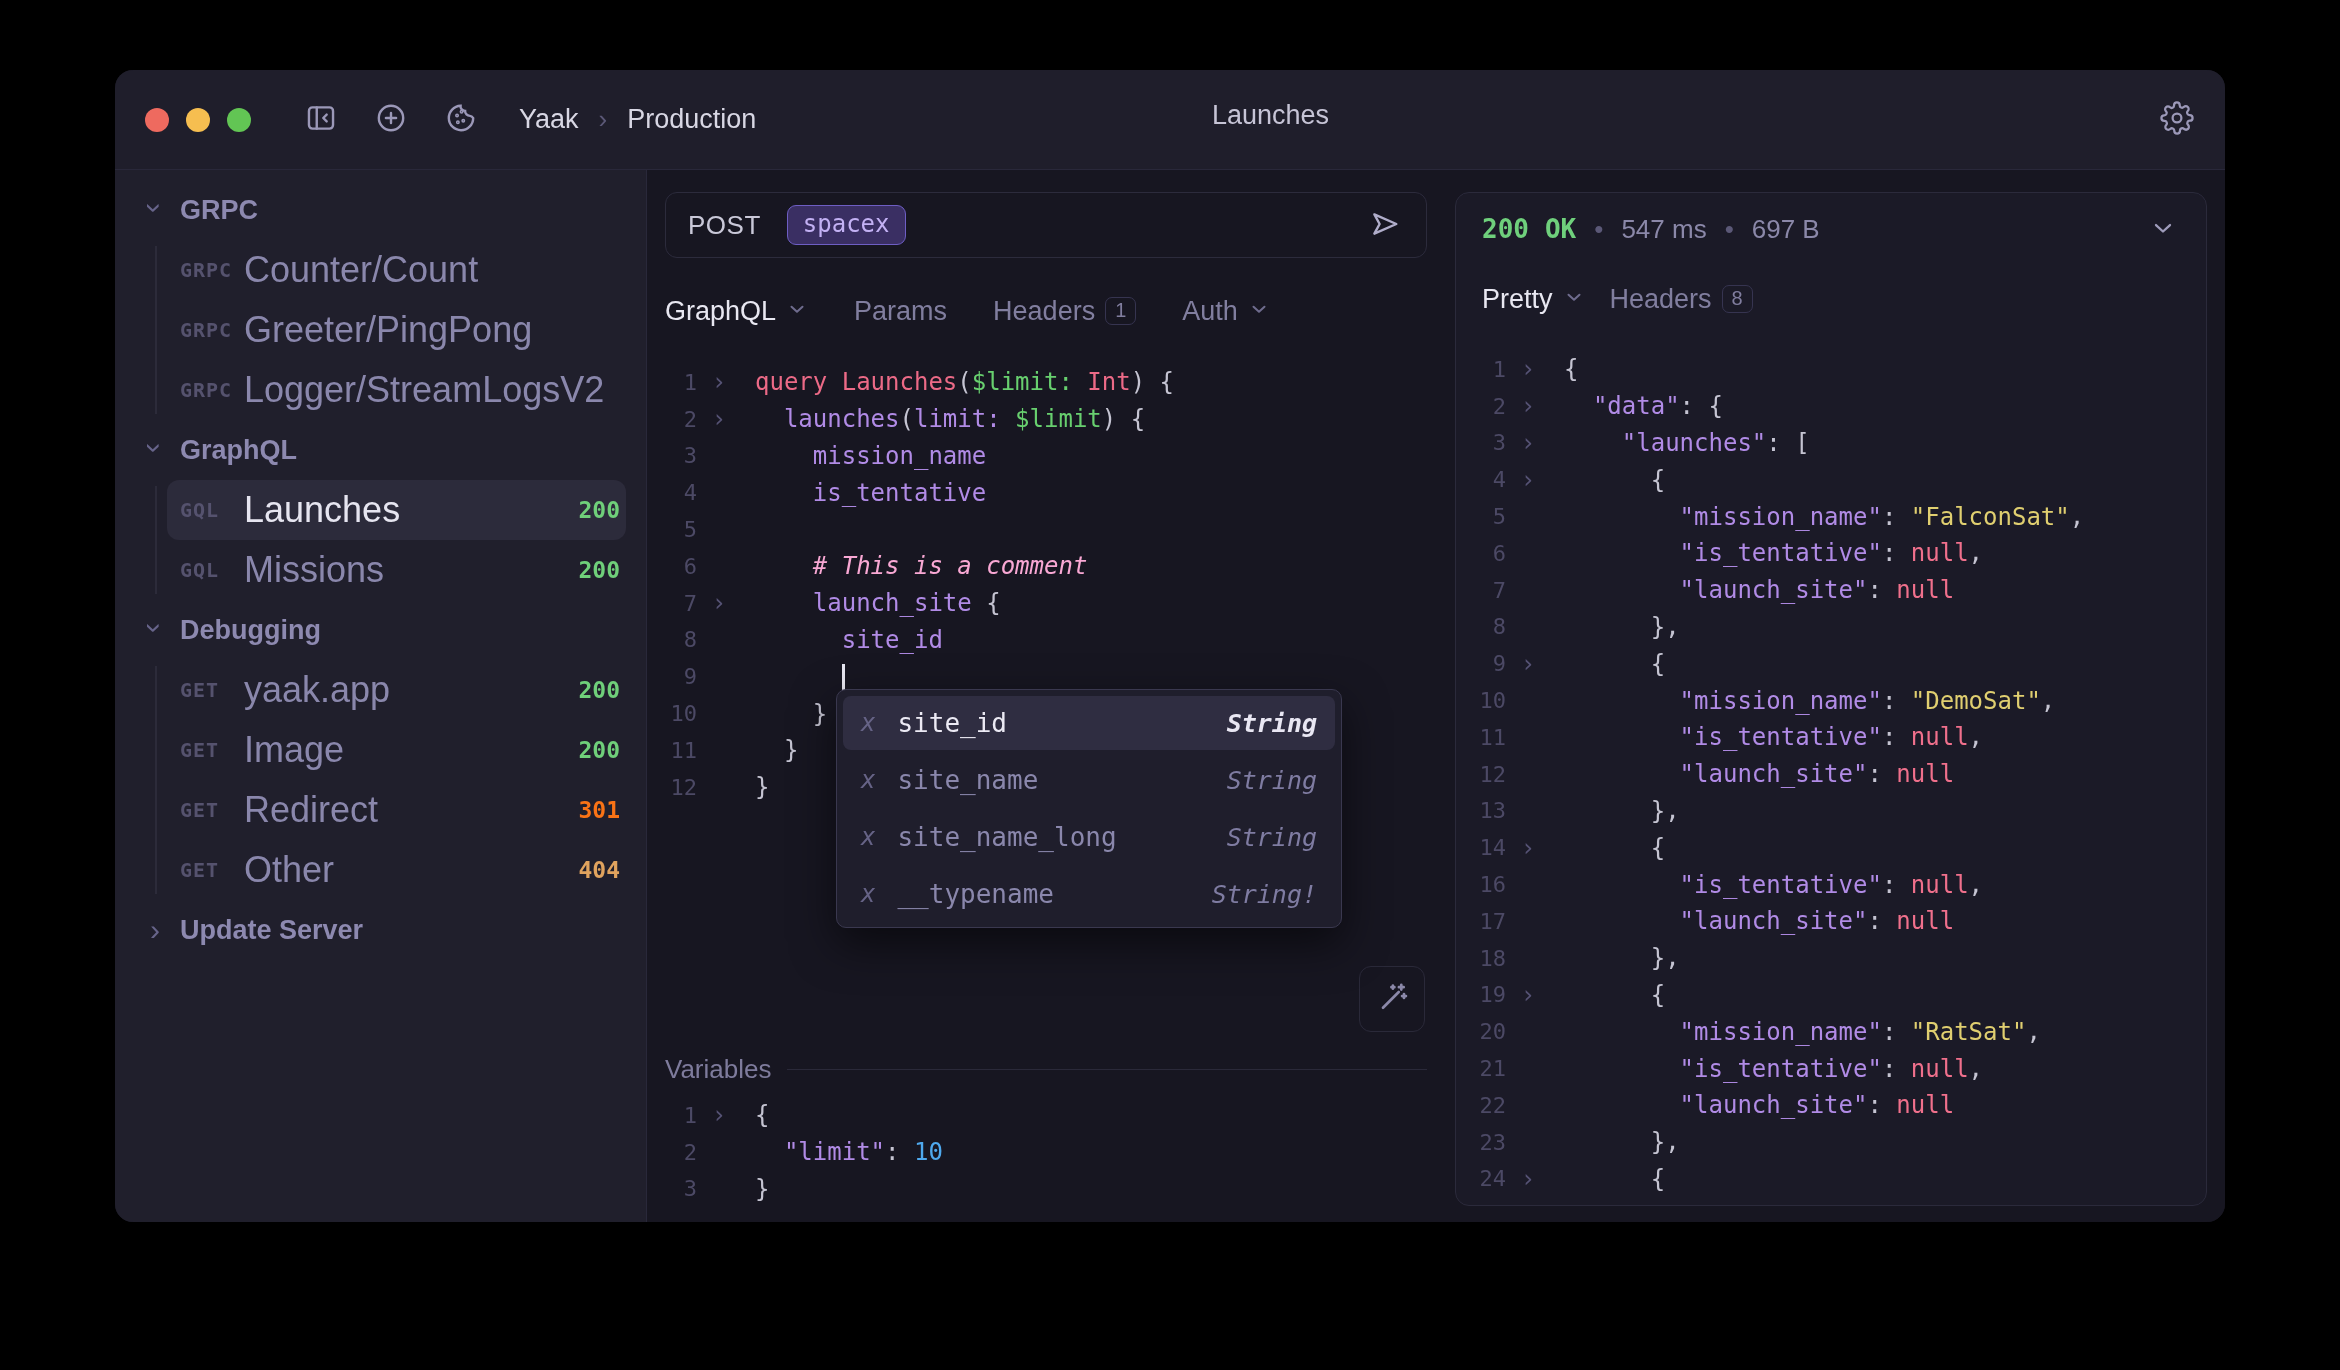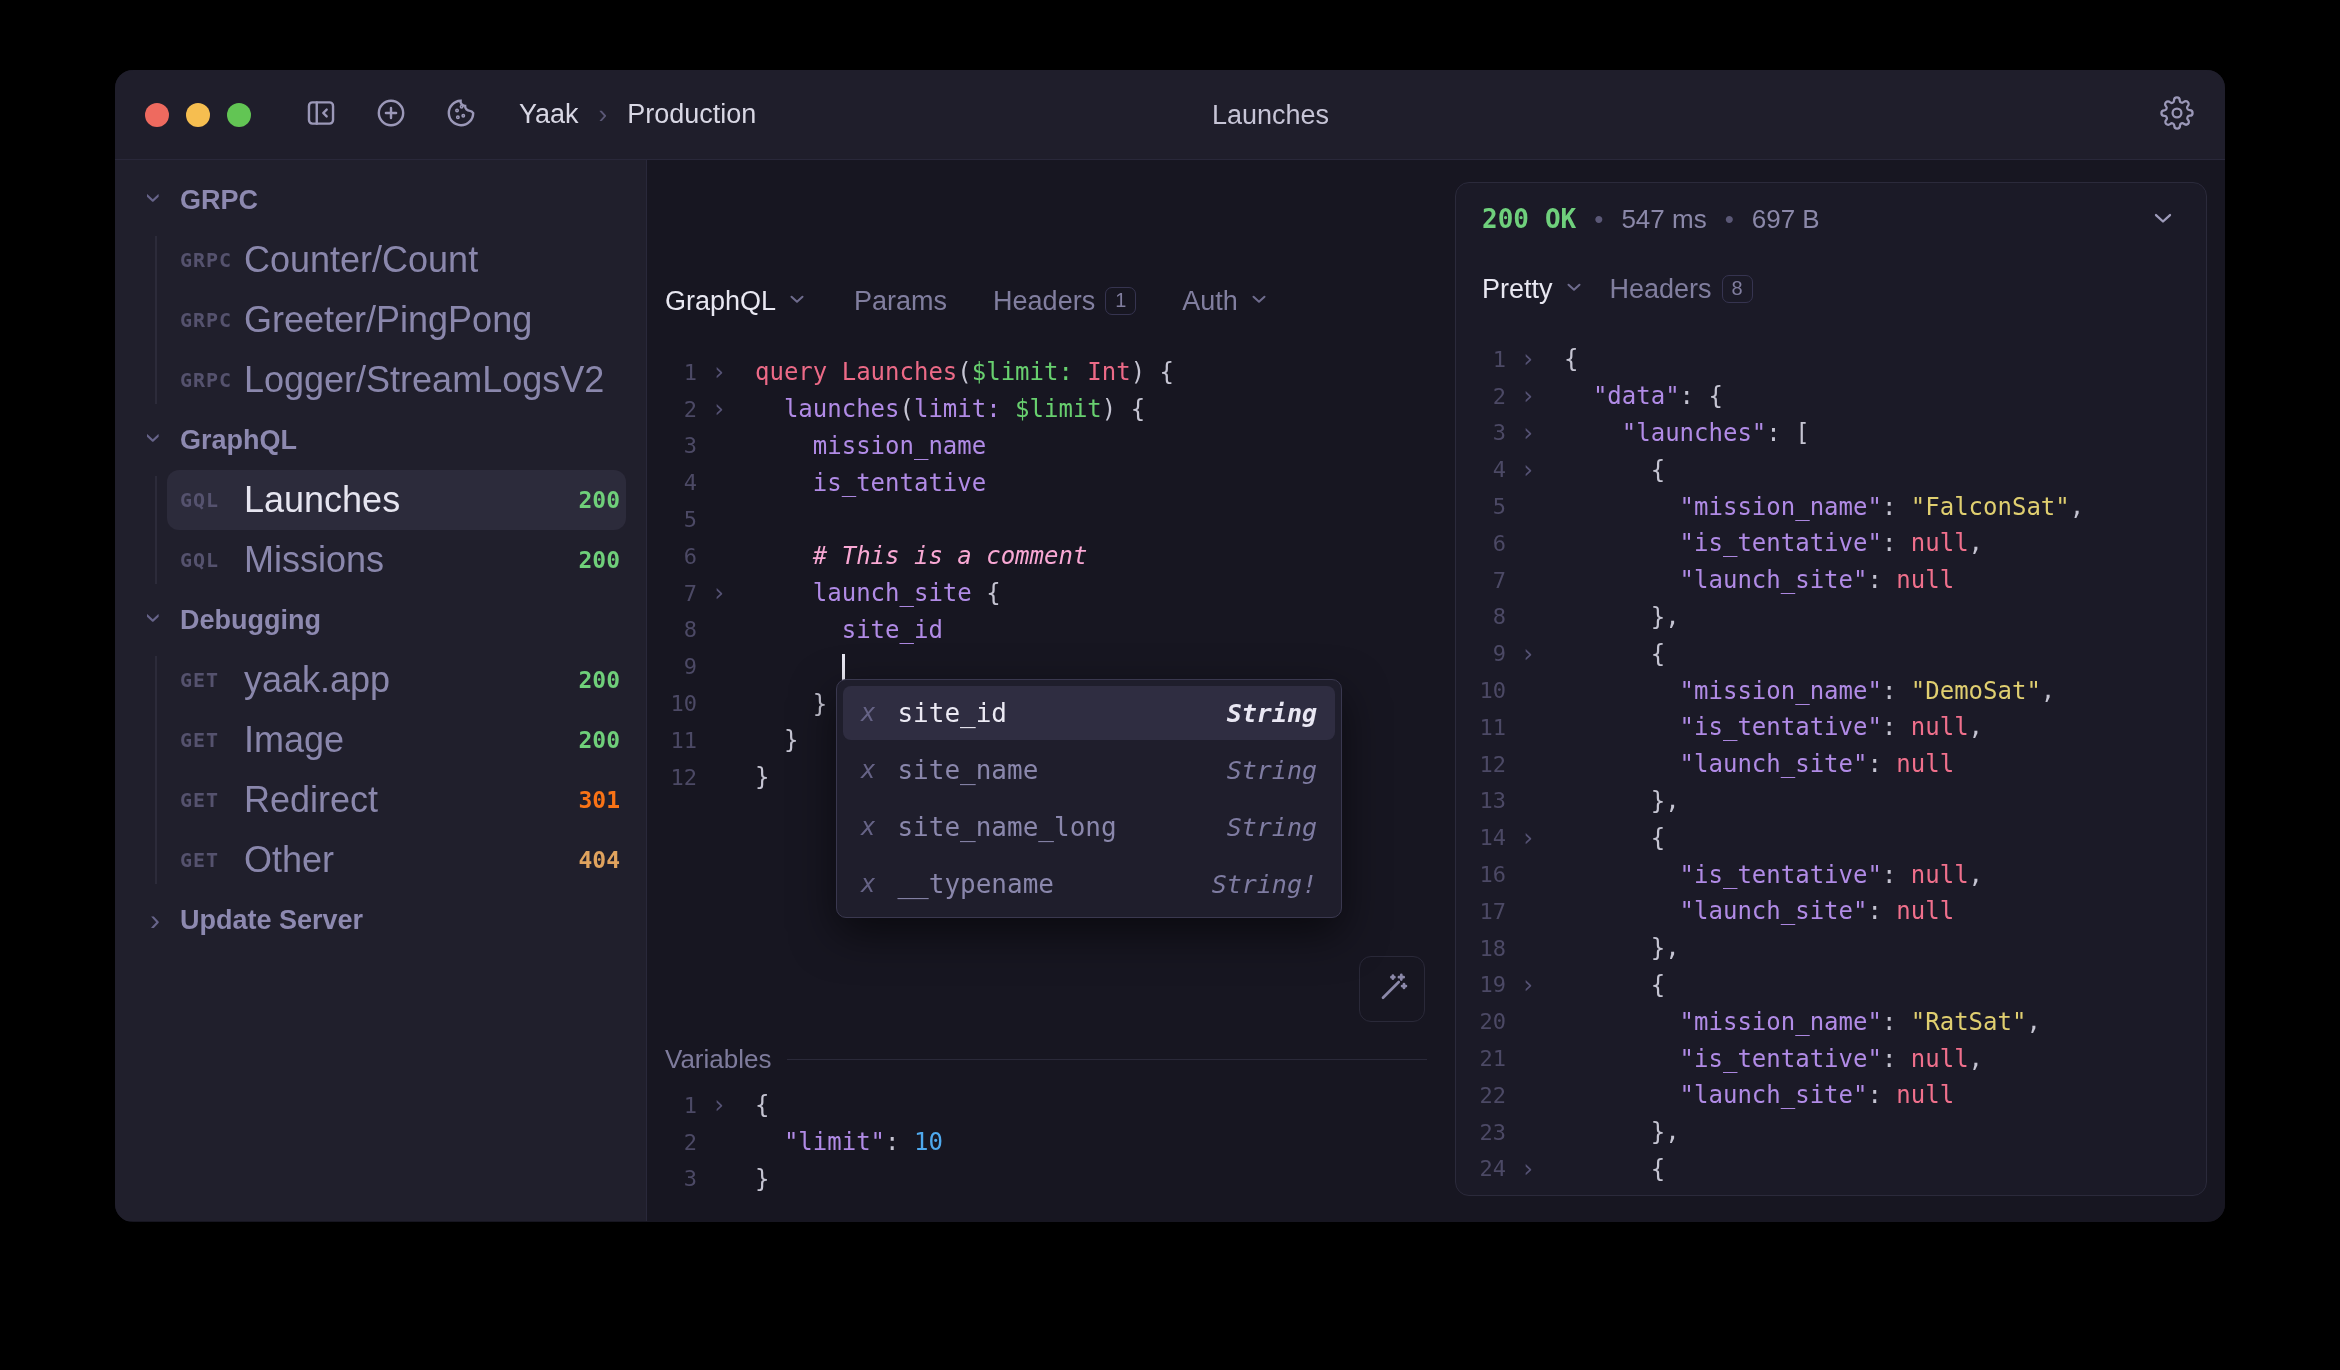--- a/index.html
+++ b/index.html
@@ -2,21 +2,21 @@
 <html><head>
 <meta charset="utf-8">
 <style>
   html,body{margin:0;padding:0;width:2340px;height:1370px;background:#000;overflow:hidden;
     font-family:"Liberation Sans",sans-serif;-webkit-font-smoothing:antialiased;}
   .mono{font-family:"DejaVu Sans Mono",monospace;}
   .stage{position:relative;width:2340px;height:1370px;background:#000;}
   .window{position:absolute;left:115px;top:70px;width:2110px;height:1152px;background:#171621;
     border-radius:18px;overflow:hidden;box-shadow:0 30px 90px rgba(0,0,0,.85);}
   
-  .titlebar{position:relative;height:90px;background:#1f1e2b;border-bottom:1px solid #29283a;
+  .titlebar{position:relative;height:100px;background:#1f1e2b;border-bottom:1px solid #29283a;
     display:flex;align-items:center;padding:0 30px;box-sizing:border-box;}
   .traffic{display:flex;gap:17px;margin-right:52px;}
   .tl{width:24px;height:24px;border-radius:50%;}
   .tl.red{background:#ee6a5f;} .tl.yellow{background:#f6be50;} .tl.green{background:#62c554;}
   .tb-btn{background:none;border:0;padding:0;margin-right:34px;width:36px;height:36px;cursor:pointer;
     display:flex;align-items:center;justify-content:center;}
   .tb-btn svg{stroke:#9b98b8;}
   .breadcrumb{display:flex;align-items:center;gap:20px;margin-left:6px;font-size:27px;color:#d8d7e4;font-weight:500;}
   .crumb-sep{color:#5b5877;font-size:26px;}
   .page-title{position:absolute;left:1097px;top:0;height:90px;display:flex;align-items:center;
@@ -222,20 +222,31 @@
             </div>
             <div class="side-header">
               <span class="side-chev">›</span>
               <span class="side-label">Update Server</span>
             </div>
           </div>
       </aside>
 
       <main class="main">
 
+        <div class="urlbar">
+          <span class="method">POST</span>
+          <span class="url-badge mono">spacex</span>
+          <button class="send-btn">
+            <span>
+              <svg width="34" height="34" viewBox="0 0 24 24" fill="none" stroke="#b0adca" stroke-width="1.7" stroke-linejoin="round">
+                <path d="M4.5 5.2 L20 12 L4.5 18.8 L8.2 12 Z"></path>
+              </svg>
+            </span>
+          </button>
+        </div>
 
         <div class="tabs" id="request-tabs">
             <button class="tab active">
               <span>GraphQL</span>
               <span><svg width="22" height="22" viewBox="0 0 24 24" fill="none" stroke-width="2.2" stroke-linecap="round" stroke-linejoin="round">
                   <polyline points="6 9.5 12 15 18 9.5"></polyline>
                 </svg></span>
             </button>
             <button class="tab">
               <span>Params</span>

